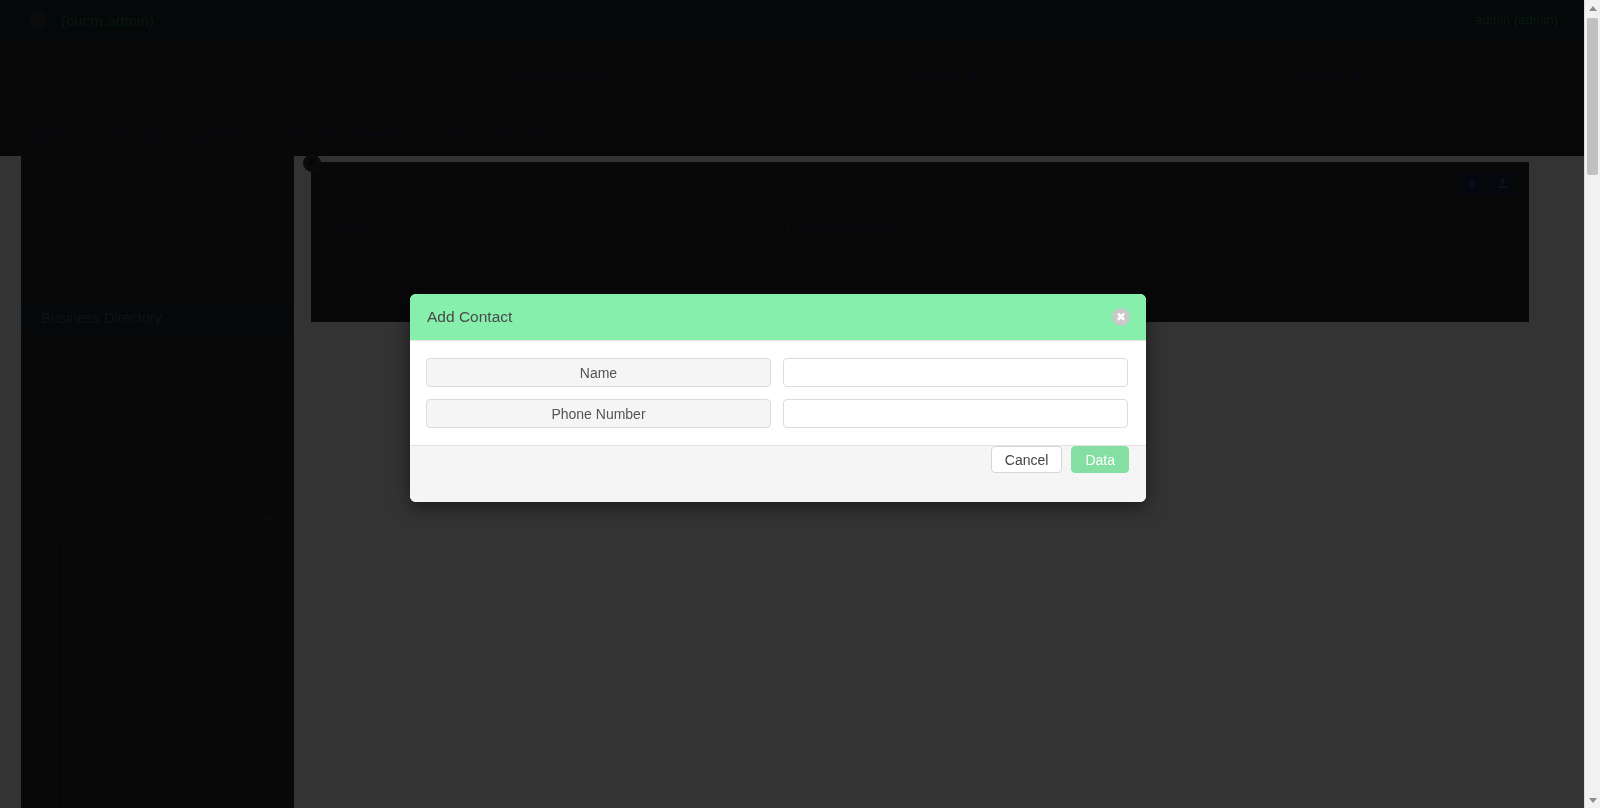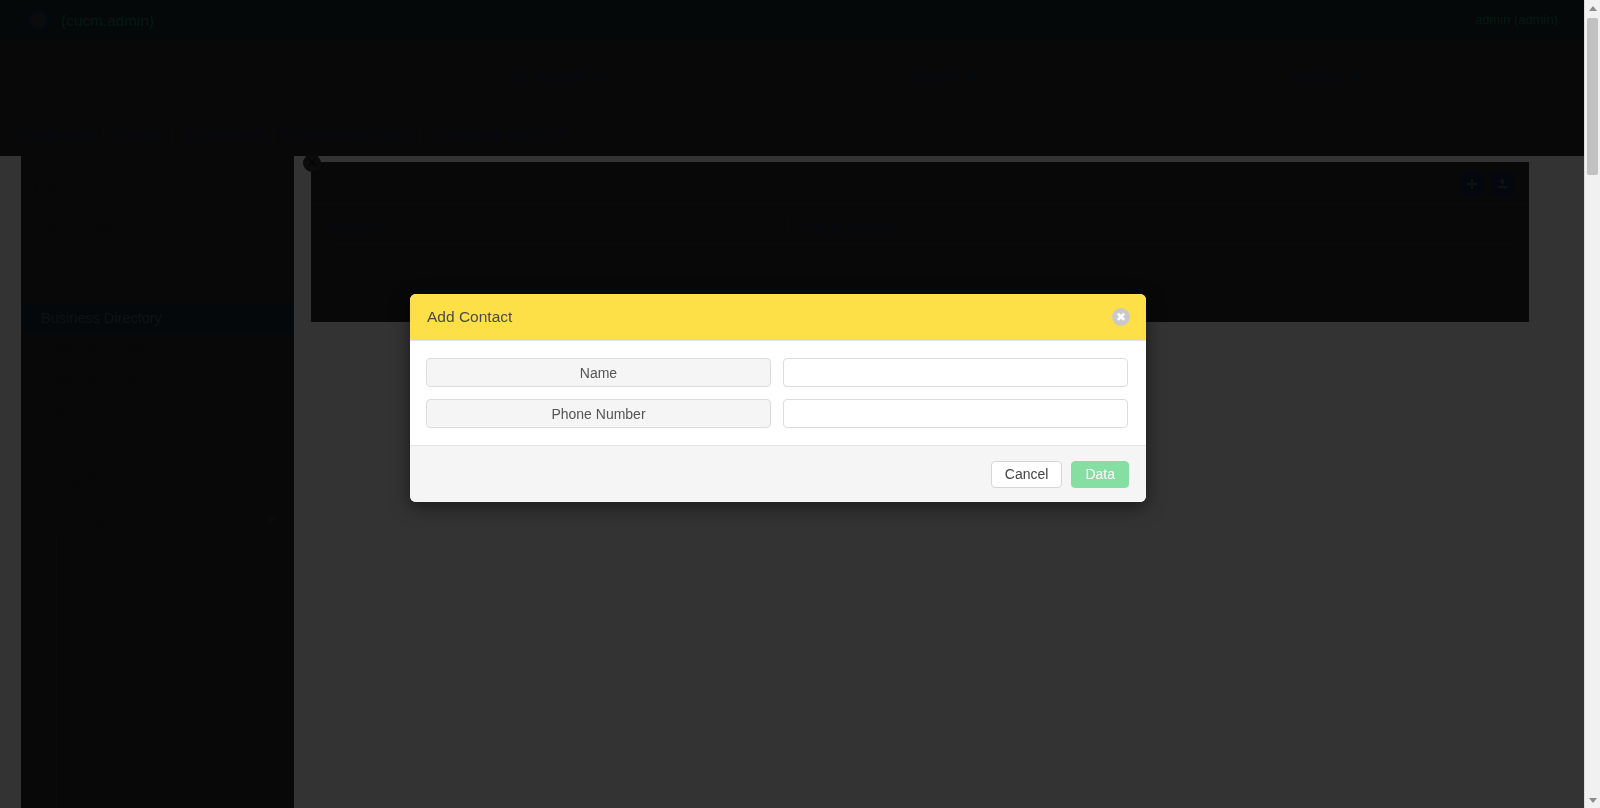--- a/index.html
+++ b/index.html
@@ -197,21 +197,21 @@
     left: 410px; top: 294px;
     width: 736px;
     background: #ffffff;
     border-radius: 6px;
     box-shadow: 0 5px 18px rgba(0,0,0,.5);
     z-index: 100;
     overflow: hidden;
   }
   .modal-head {
     height: 47px;
-    background: #fde047;
+    background: #86efac;
     border-bottom: 1px solid #e4e4e4;
     display: flex; align-items: center;
     padding: 0 16px 0 17px;
     justify-content: space-between;
   }
   .modal-title { color: #4a4a4a; font-size: 15.5px; }
   .modal-close {
     width: 18px; height: 18px; border-radius: 50%;
     background: #c9c9c9; color: #ffffff;
     font-size: 12px; line-height: 18px; text-align: center;
@@ -242,21 +242,21 @@
     border-radius: 4px;
     font-family: "Liberation Sans", sans-serif;
     font-size: 14px; color: #333;
     padding: 0 8px;
     outline: none;
   }
   .modal-foot {
     background: #f5f5f5;
     border-top: 1px solid #e4e4e4;
     height: 57px;
-    display: flex; align-items: center; justify-content: flex-end;
+    display: flex; justify-content: flex-end;
     gap: 9px;
     padding-right: 17px;
   }
   .btn {
     height: 27px;
     border-radius: 4px;
     font-size: 14px;
     font-family: "Liberation Sans", sans-serif;
     cursor: pointer;
     border: 1px solid transparent;

